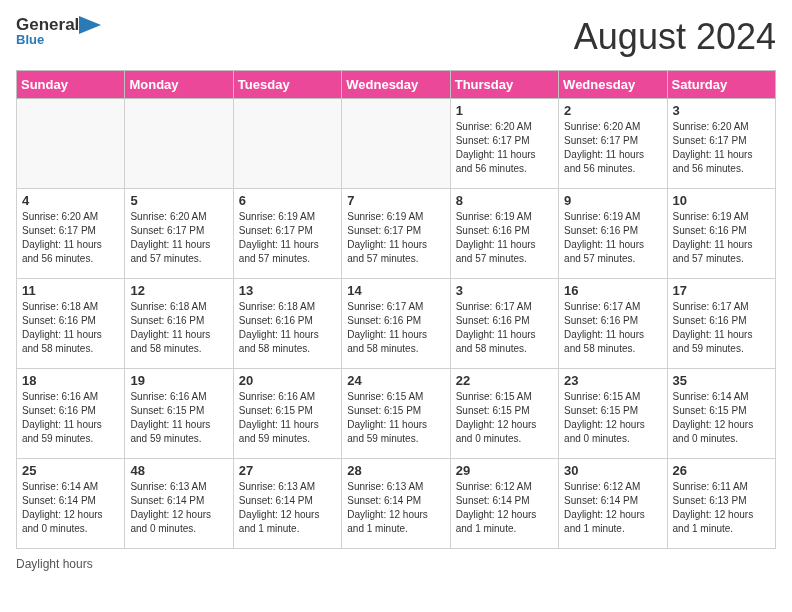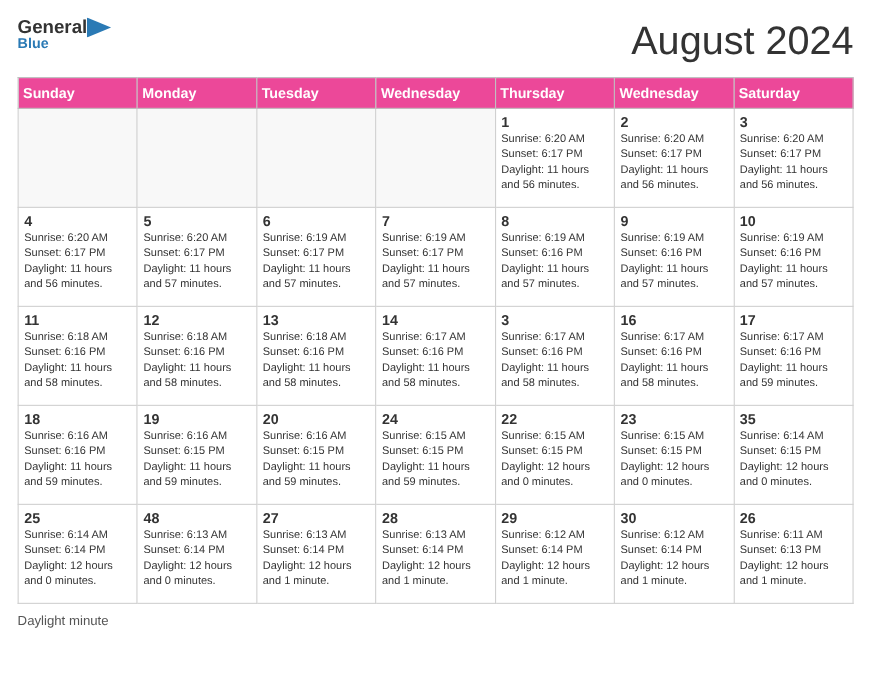--- a/index.html
+++ b/index.html
@@ -244,13 +244,13 @@
           <div class="day-info">Sunrise: 6:12 AM<br>Sunset: 6:14 PM<br>Daylight: 12 hours and 1 minute.</div>
         </td>
         <td>
           <span class="day-number">26</span>
           <div class="day-info">Sunrise: 6:11 AM<br>Sunset: 6:13 PM<br>Daylight: 12 hours and 1 minute.</div>
         </td>
       </tr>
     </tbody>
 </table>
 
-<div class="footer-note">Daylight minute</div>
+<div class="footer-note">Daylight hours</div>
 
 </body></html>

